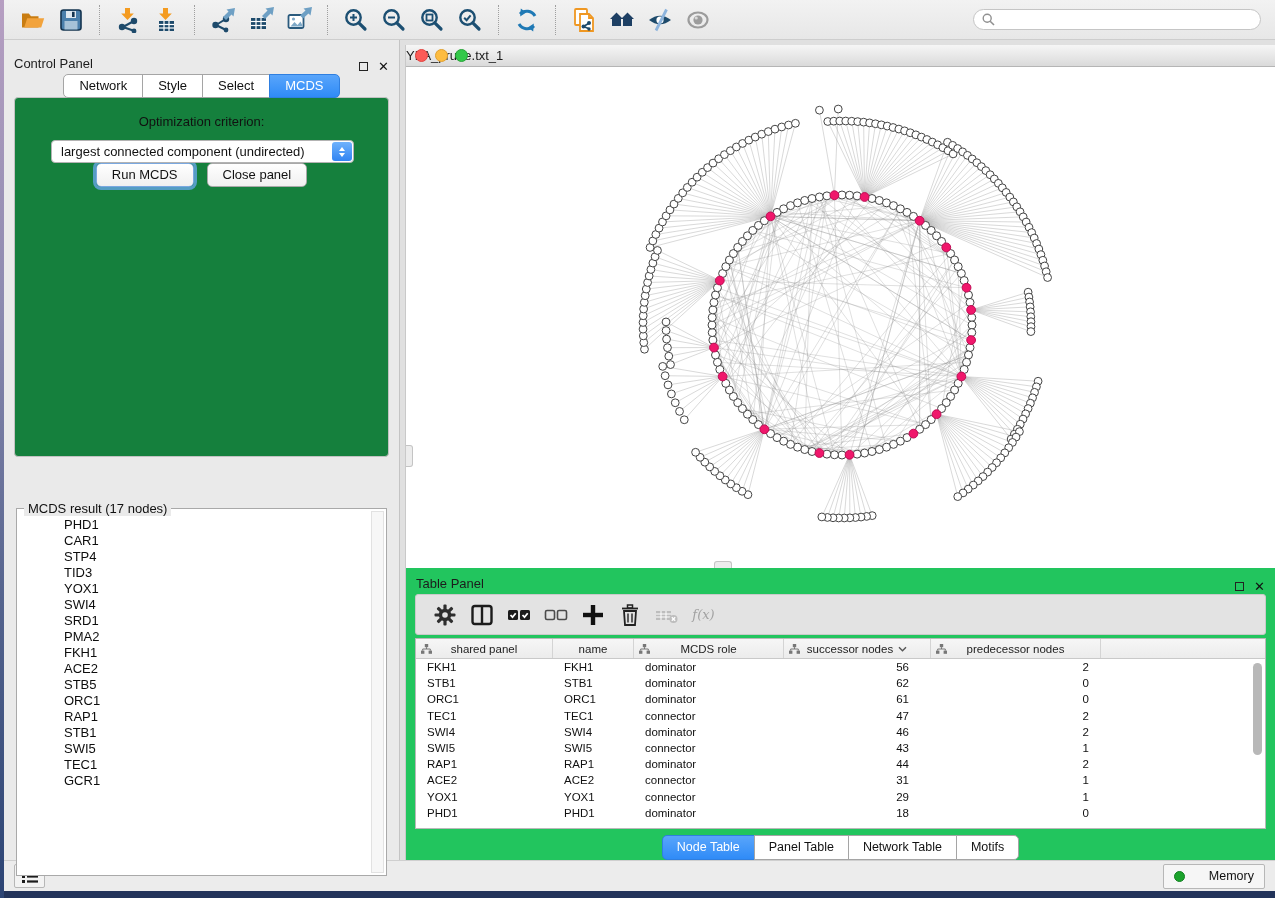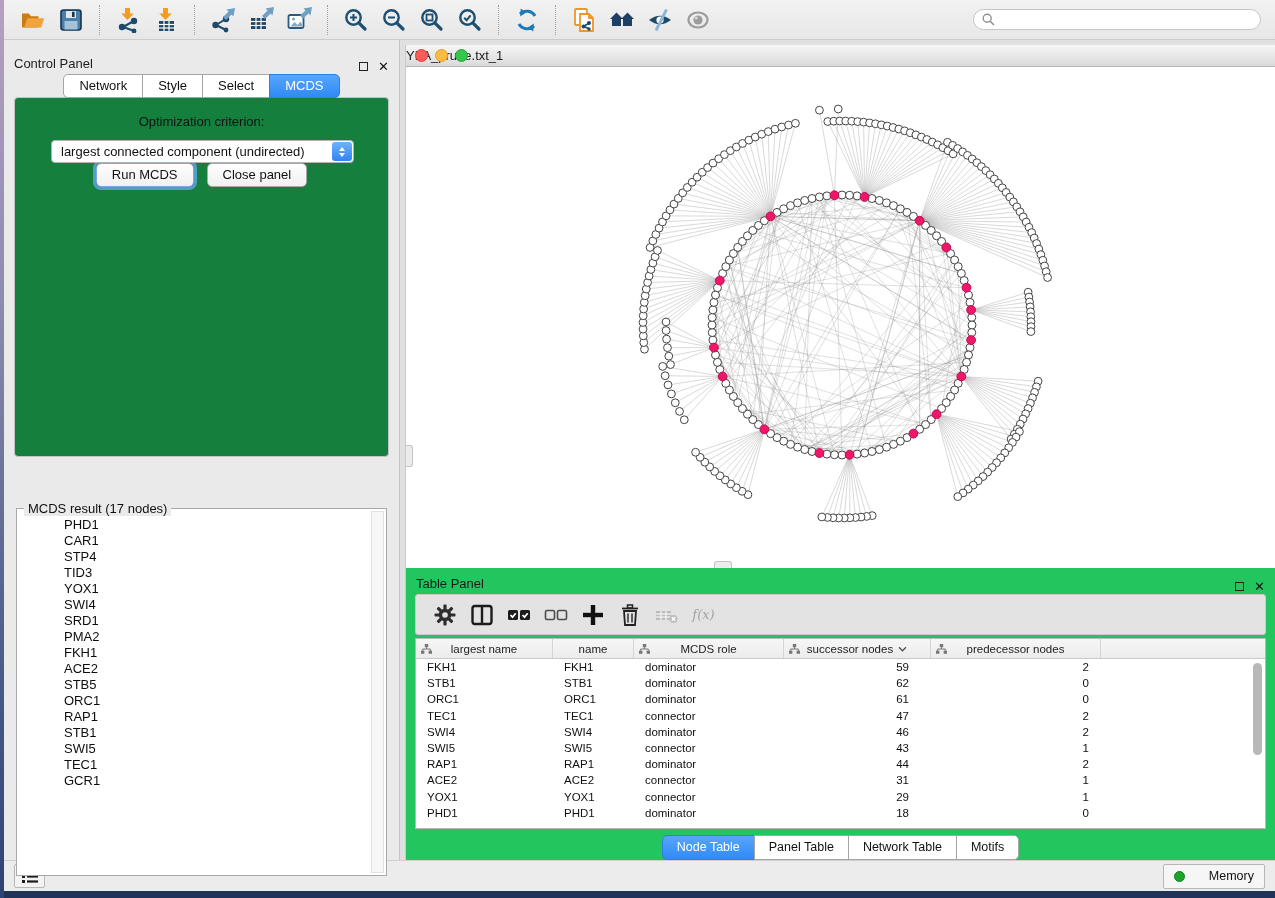--- a/index.html
+++ b/index.html
@@ -1003,21 +1003,21 @@
           <div class="thead" id="thead">
               <div class="th c0">
                 <svg class="tree" width="11" height="10" viewBox="0 0 11 10">
                   <g fill="#777">
                     <rect x="3.8" y="0" width="3.4" height="3.2"></rect>
                     <rect x="0" y="6.6" width="3.4" height="3.2"></rect>
                     <rect x="7.6" y="6.6" width="3.4" height="3.2"></rect>
                   </g>
                   <path d="M5.5 3.2 V5 M1.7 6.6 V5 H9.3 V6.6" stroke="#777" fill="none" stroke-width="1"></path>
                 </svg>
-                <span>largest name</span>
+                <span>shared panel</span>
               </div>
               <div class="th c1">
                 <span>name</span>
               </div>
               <div class="th c2">
                 <svg class="tree" width="11" height="10" viewBox="0 0 11 10">
                   <g fill="#777">
                     <rect x="3.8" y="0" width="3.4" height="3.2"></rect>
                     <rect x="0" y="6.6" width="3.4" height="3.2"></rect>
                     <rect x="7.6" y="6.6" width="3.4" height="3.2"></rect>
@@ -1050,21 +1050,21 @@
                   <path d="M5.5 3.2 V5 M1.7 6.6 V5 H9.3 V6.6" stroke="#777" fill="none" stroke-width="1"></path>
                 </svg>
                 <span>predecessor nodes</span>
               </div>
             </div>
           <div id="tbody">
               <div class="trow">
                 <div class="td c0">FKH1</div>
                 <div class="td c1">FKH1</div>
                 <div class="td c2">dominator</div>
-                <div class="td c3 num">59</div>
+                <div class="td c3 num">56</div>
                 <div class="td c4 num2">2</div>
               </div>
               <div class="trow">
                 <div class="td c0">STB1</div>
                 <div class="td c1">STB1</div>
                 <div class="td c2">dominator</div>
                 <div class="td c3 num">62</div>
                 <div class="td c4 num2">0</div>
               </div>
               <div class="trow">

